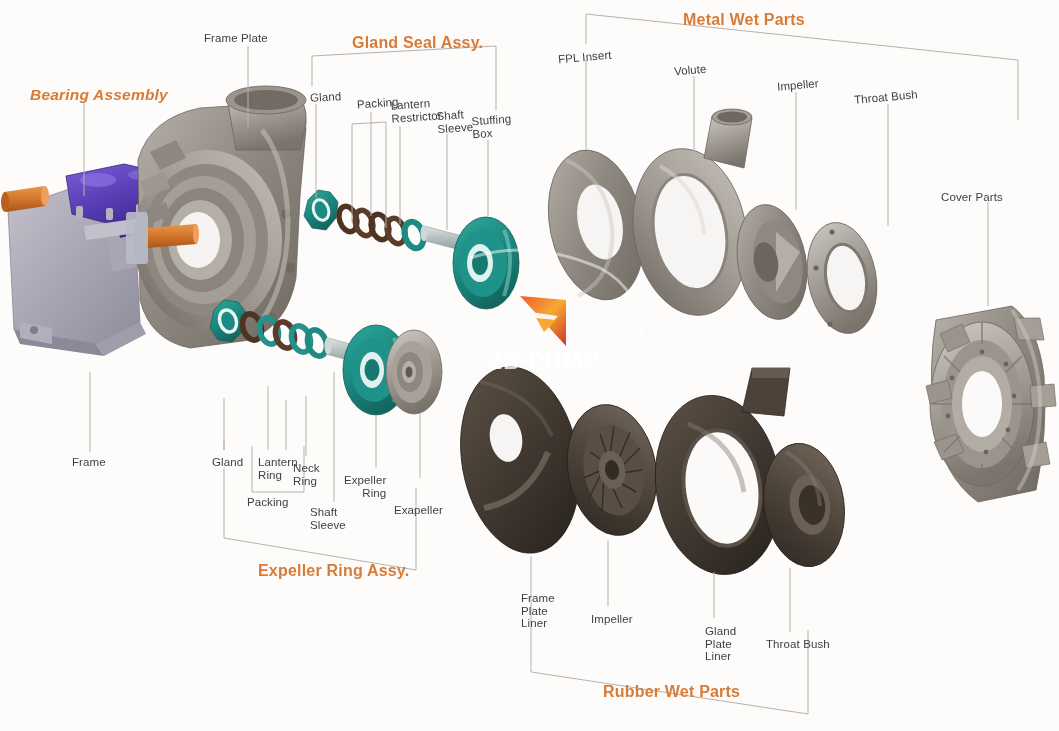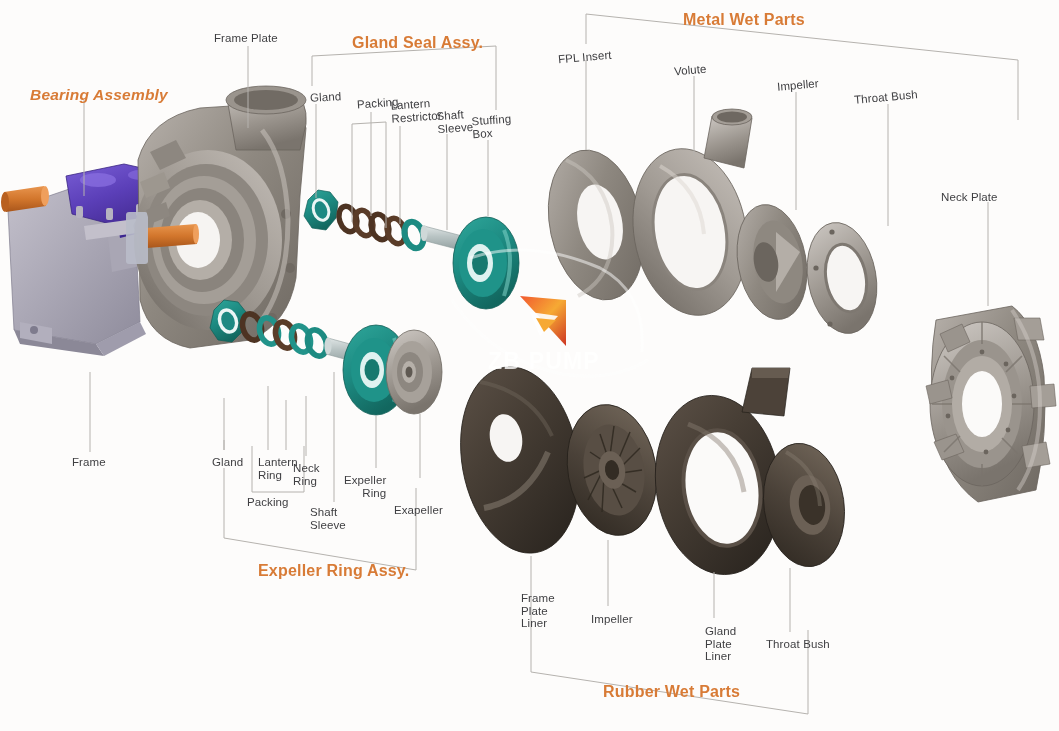--- a/index.html
+++ b/index.html
@@ -444,34 +444,34 @@
       <path d="M536 318 L556 320 L544 332 Z" fill="#f6a11f"></path>
     </g>
   </svg>
 
   <div class="grp big" style="left:30px;  top:86px;">Bearing Assembly</div>
   <div class="grp" style="left:352px; top:34px;">Gland Seal Assy.</div>
   <div class="grp" style="left:683px; top:11px;">Metal Wet Parts</div>
   <div class="grp" style="left:258px; top:562px;">Expeller Ring Assy.</div>
   <div class="grp" style="left:603px; top:683px;">Rubber Wet Parts</div>
 
-  <div class="lbl" style="left:214px; top:32px;">Frame Plate</div>
+  <div class="lbl" style="left:204px; top:32px;">Frame Plate</div>
   <div class="lbl" style="left:310px; top:91px;  transform:rotate(-3deg);">Gland</div>
   <div class="lbl" style="left:357px; top:97px;  transform:rotate(-4deg);">Packing</div>
   <div class="lbl" style="left:391px; top:98px;  transform:rotate(-4deg);">Lantern
 Restrictor</div>
   <div class="lbl" style="left:437px; top:109px; transform:rotate(-4deg);">Shaft
 Sleeve</div>
   <div class="lbl" style="left:472px; top:114px; transform:rotate(-4deg);">Stuffing
 Box</div>
   <div class="lbl" style="left:558px; top:51px;  transform:rotate(-5deg);">FPL Insert</div>
   <div class="lbl" style="left:674px; top:64px;  transform:rotate(-5deg);">Volute</div>
   <div class="lbl" style="left:777px; top:79px;  transform:rotate(-5deg);">Impeller</div>
   <div class="lbl" style="left:854px; top:91px;  transform:rotate(-5deg);">Throat Bush</div>
-  <div class="lbl" style="left:941px; top:191px;">Neck Plate</div>
+  <div class="lbl" style="left:941px; top:191px;">Cover Parts</div>
   <div class="lbl" style="left:72px;  top:456px;">Frame</div>
   <div class="lbl" style="left:212px; top:456px;">Gland</div>
   <div class="lbl" style="left:258px; top:456px;">Lantern
 Ring</div>
   <div class="lbl" style="left:247px; top:496px;">Packing</div>
   <div class="lbl" style="left:293px; top:462px;">Neck
 Ring</div>
   <div class="lbl" style="left:310px; top:506px;">Shaft
 Sleeve</div>
   <div class="lbl" style="left:344px; top:474px;text-align:right;">Expeller

